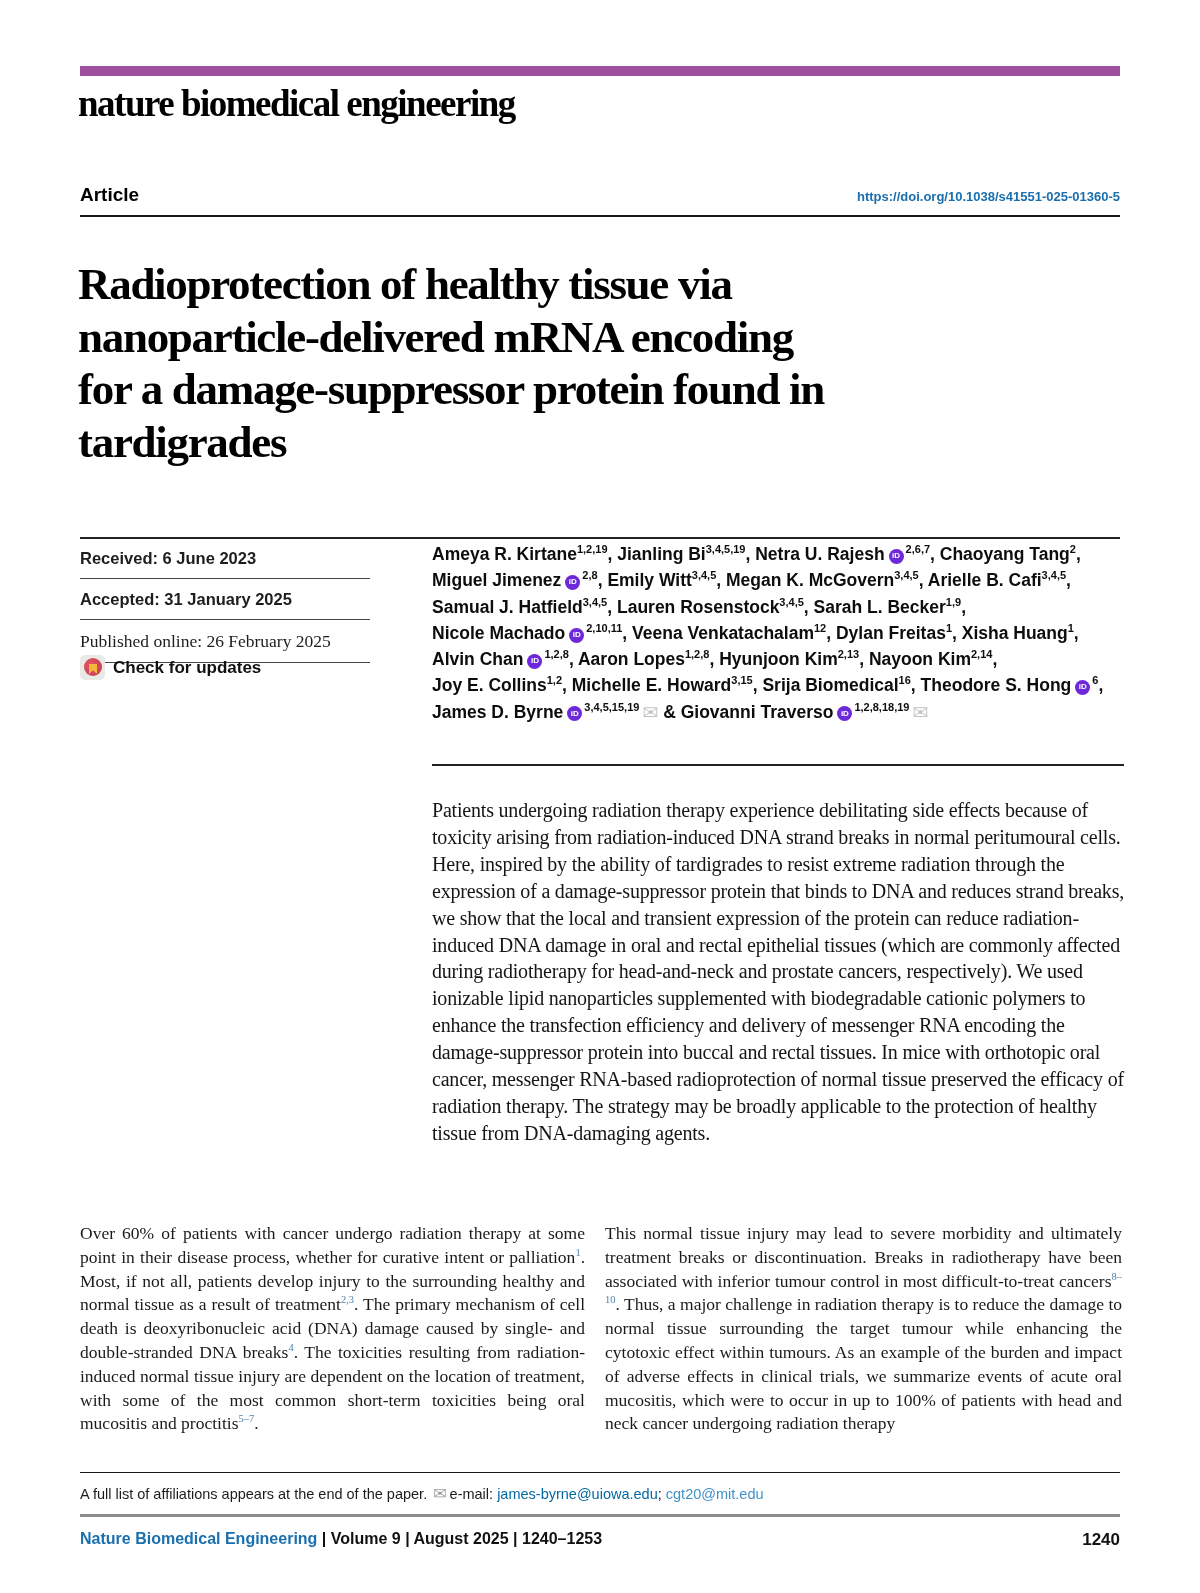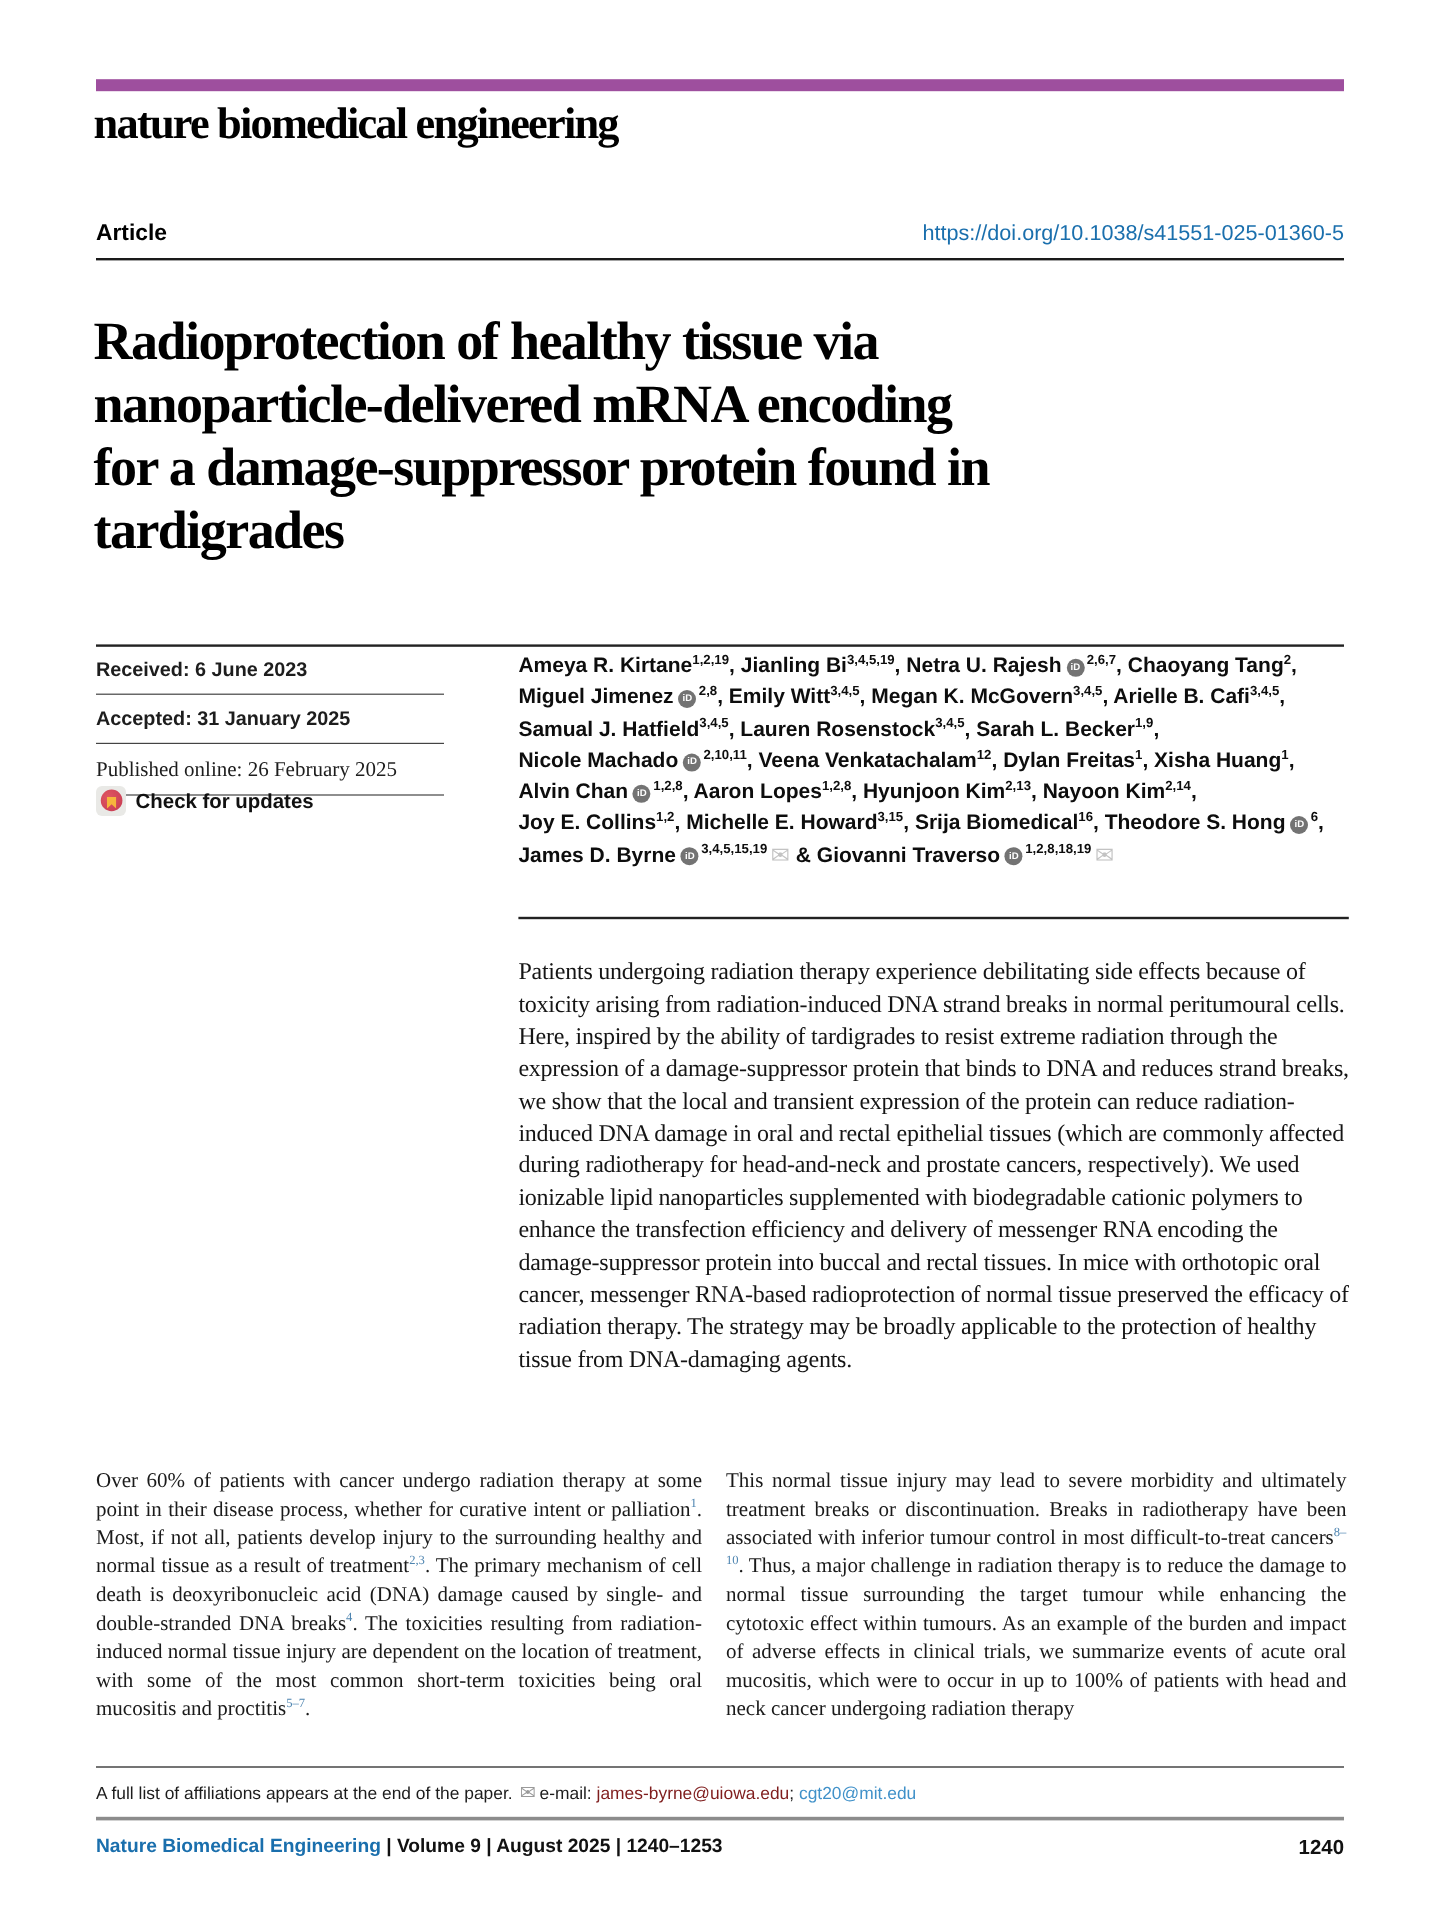--- a/index.html
+++ b/index.html
@@ -8,21 +8,21 @@
   .abs{position:absolute;}
 
   
   .accent-bar{left:80px;top:66px;width:1040px;height:10px;}
   .journal-name{left:78px;top:82px;font-family:"Liberation Serif",serif;font-weight:700;
                 font-size:37px;letter-spacing:-1.5px;color:#000;}
 
   
   .article-row{left:80px;top:184px;width:1040px;display:flex;justify-content:space-between;align-items:baseline;}
   .article-label{font-size:19px;font-weight:700;color:#000;}
-  .doi-link{font-size:18px;font-weight:400;text-decoration:none;}
+  .doi-link{font-size:13px;font-weight:700;text-decoration:none;}
   .header-rule{left:80px;top:215px;width:1040px;height:2px;background:#1a1a1a;}
 
   
   .article-title{left:78px;top:228px;width:1010px;font-family:"Liberation Serif",serif;
                  font-weight:700;font-size:45px;line-height:1.17;letter-spacing:-1.3px;color:#000;}
 
   
   .mid-rule{left:80px;top:537px;width:1040px;height:1.6px;background:#222;}
 
   
@@ -37,21 +37,21 @@
   .cm-bookmark{position:absolute;left:9px;top:9px;width:8px;height:10px;background:#f6b53c;
                clip-path:polygon(0 0,100% 0,100% 100%,50% 62%,0 100%);}
   .check-label{font-size:17px;font-weight:700;color:#111;}
 
   
   .authors-block{left:432px;top:541px;width:692px;font-size:17.5px;font-weight:700;
                  line-height:26.3px;color:#0d0d0d;}
   .author-line{white-space:nowrap;}
   .asup{font-size:11px;font-weight:700;line-height:0;}
   .orcid-icon{display:inline-flex;align-items:center;justify-content:center;width:15px;height:15px;
-              border-radius:50%;background:#737373;color:#fff;font-size:8px;font-weight:700;
+              border-radius:50%;background:#6d28d9;color:#fff;font-size:8px;font-weight:700;
               margin:0 2px 0 4px;vertical-align:2px;}
   .mail-icon{color:#c3c3c3;font-size:19px;font-weight:400;margin-left:3px;vertical-align:-1px;}
 
   
   .abstract-rule{left:432px;top:764px;width:692px;height:1.6px;background:#222;}
   .abstract-text{left:432px;top:777px;width:698px;font-family:"Liberation Serif",serif;
                  font-size:20px;line-height:26.9px;color:#151515;letter-spacing:-0.2px;margin-top:20px;}
 
   
   .body-col{font-family:"Liberation Serif",serif;font-size:17.5px;line-height:23.8px;
@@ -114,21 +114,21 @@
     </div>
 
   <div class="abs abstract-rule"></div>
   <div class="abs abstract-text">Patients undergoing radiation therapy experience debilitating side effects because of toxicity arising from radiation-induced DNA strand breaks in normal peritumoural cells. Here, inspired by the ability of tardigrades to resist extreme radiation through the expression of a damage-suppressor protein that binds to DNA and reduces strand breaks, we show that the local and transient expression of the protein can reduce radiation-induced DNA damage in oral and rectal epithelial tissues (which are commonly affected during radiotherapy for head-and-neck and prostate cancers, respectively). We used ionizable lipid nanoparticles supplemented with biodegradable cationic polymers to enhance the transfection efficiency and delivery of messenger RNA encoding the damage-suppressor protein into buccal and rectal tissues. In mice with orthotopic oral cancer, messenger RNA-based radioprotection of normal tissue preserved the efficacy of radiation therapy. The strategy may be broadly applicable to the protection of healthy tissue from DNA-damaging agents.</div>
 
   <div class="abs body-col body-left">Over 60% of patients with cancer undergo radiation therapy at some point in their disease process, whether for curative intent or palliation<sup class="ref" style="color: rgb(77, 132, 176);">1</sup>. Most, if not all, patients develop injury to the surrounding healthy and normal tissue as a result of treatment<sup class="ref" style="color: rgb(77, 132, 176);">2,3</sup>. The primary mechanism of cell death is deoxyribonucleic acid (DNA) damage caused by single- and double-stranded DNA breaks<sup class="ref" style="color: rgb(77, 132, 176);">4</sup>. The toxicities resulting from radiation-induced normal tissue injury are dependent on the location of treatment, with some of the most common short-term toxicities being oral mucositis and proctitis<sup class="ref" style="color: rgb(77, 132, 176);">5–7</sup>.</div>
   <div class="abs body-col body-right">This normal tissue injury may lead to severe morbidity and ultimately treatment breaks or discontinuation. Breaks in radiotherapy have been associated with inferior tumour control in most difficult-to-treat cancers<sup class="ref" style="color: rgb(77, 132, 176);">8–10</sup>. Thus, a major challenge in radiation therapy is to reduce the damage to normal tissue surrounding the target tumour while enhancing the cytotoxic effect within tumours. As an example of the burden and impact of adverse effects in clinical trials, we summarize events of acute oral mucositis, which were to occur in up to 100% of patients with head and neck cancer undergoing radiation therapy</div>
 
   <div class="abs foot-rule"></div>
   <div class="abs affiliation-line">
-    <span>A full list of affiliations appears at the end of the paper.</span><span class="foot-mail-icon">✉</span><span>e-mail: </span><a href="#" style="color: #7f1d1d;">james-byrne@uiowa.edu</a><span>; </span><a href="#" style="color: rgb(64, 145, 201);">cgt20@mit.edu</a>
+    <span>A full list of affiliations appears at the end of the paper.</span><span class="foot-mail-icon">✉</span><span>e-mail: </span><a href="#" style="color: #0369a1;">james-byrne@uiowa.edu</a><span>; </span><a href="#" style="color: rgb(64, 145, 201);">cgt20@mit.edu</a>
   </div>
   <div class="abs gray-rule"></div>
   <div class="abs journal-meta">
     <span>
       <a href="#" style="color: rgb(26, 111, 173);">Nature Biomedical Engineering</a><span> | Volume 9 | August 2025 | 1240–1253</span>
     </span>
     <span class="page-number">1240</span>
   </div>
 
 </div>

